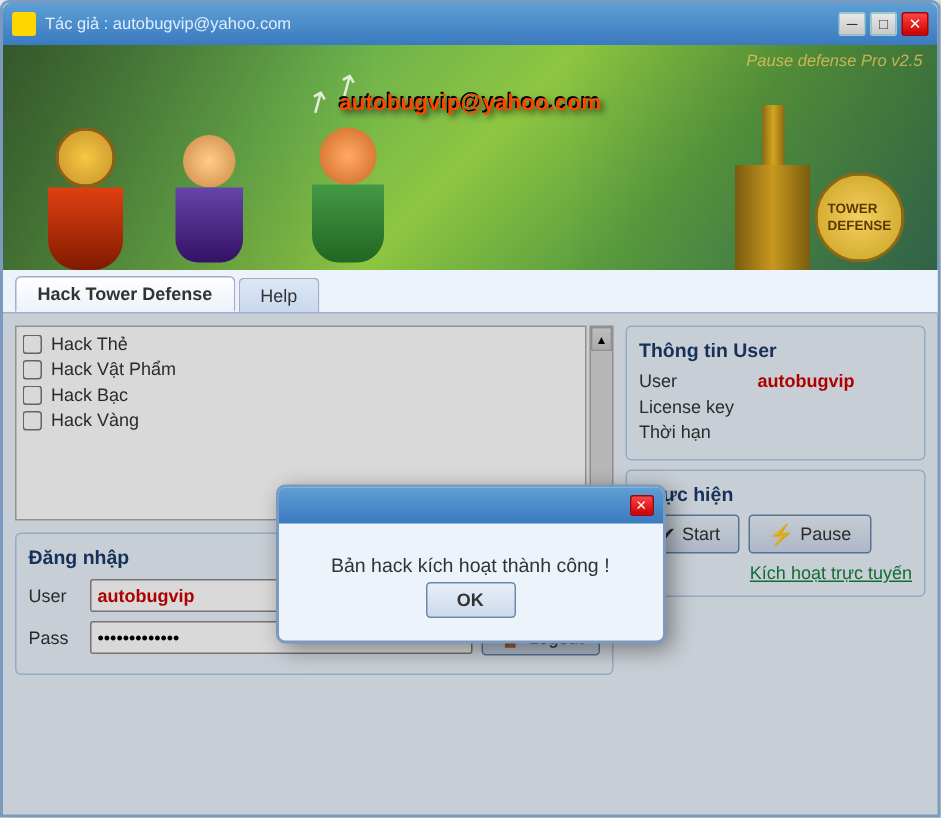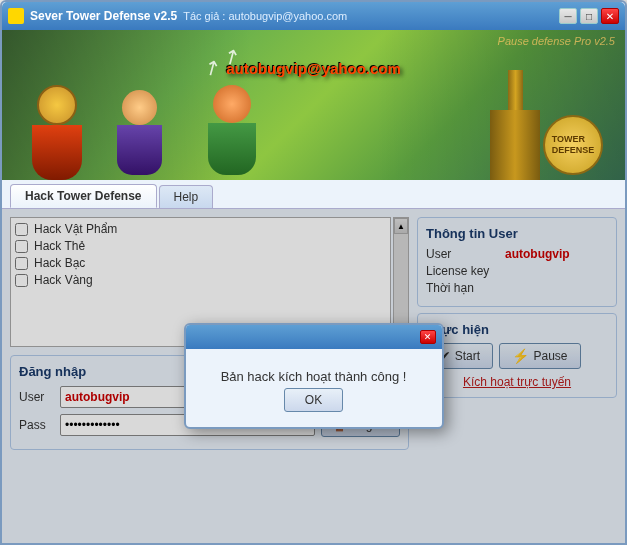--- a/index.html
+++ b/index.html
@@ -346,22 +346,22 @@
       border-radius: 3px;
       background: linear-gradient(to bottom, #e8f0f8, #ccd8ec);
       cursor: pointer;
       font-size: 12px;
       color: #333;
     }
     .action-btn-icon {
       font-size: 14px;
     }
     .activate-link {
-      text-align: center;
-      color: #b91c1c;
+      text-align: right;
+      color: #15803d;
       font-size: 12px;
       text-decoration: underline;
       cursor: pointer;
     }
 
     
     .modal-overlay {
       position: absolute;
       inset: 0;
       background: rgba(0,0,0,0.15);
@@ -414,31 +414,31 @@
       margin-bottom: 4px;
     }
     .modal-ok-btn {
       padding: 4px 20px;
       border: 1px solid #6688aa;
       border-radius: 3px;
       background: linear-gradient(to bottom, #e8f0f8, #ccd8ec);
       cursor: pointer;
       font-size: 12px;
       color: #333;
+      font-weight: bold;
     }
   </style>
 </head>
 <body>
 
 <div class="window">
 
   <div class="titlebar">
     <div class="titlebar-left">
       <div class="titlebar-icon"></div>
-      <span class="titlebar-title">Sever Tower Defense v2.5</span>
       <span class="titlebar-author">Tác giả : autobugvip@yahoo.com</span>
     </div>
     <div class="titlebar-buttons">
       <div class="title-btn">─</div>
       <div class="title-btn">□</div>
       <div class="title-btn close">✕</div>
     </div>
   </div>
 
   <div class="banner">
@@ -473,25 +473,25 @@
   </div>
 
   <div class="main-content">
 
     <div class="left-panel">
 
       <div class="hack-scroll-area">
         <div class="hack-list">
           <div class="hack-item">
             <input type="checkbox" style="">
-            <span class="hack-label">Hack Vật Phẩm</span>
+            <span class="hack-label">Hack Thẻ</span>
           </div>
           <div class="hack-item">
             <input type="checkbox" style="">
-            <span class="hack-label">Hack Thẻ</span>
+            <span class="hack-label">Hack Vật Phẩm</span>
           </div>
           <div class="hack-item">
             <input type="checkbox" style="">
             <span class="hack-label">Hack Bạc</span>
           </div>
           <div class="hack-item">
             <input type="checkbox" style="">
             <span class="hack-label">Hack Vàng</span>
           </div>
         </div>

